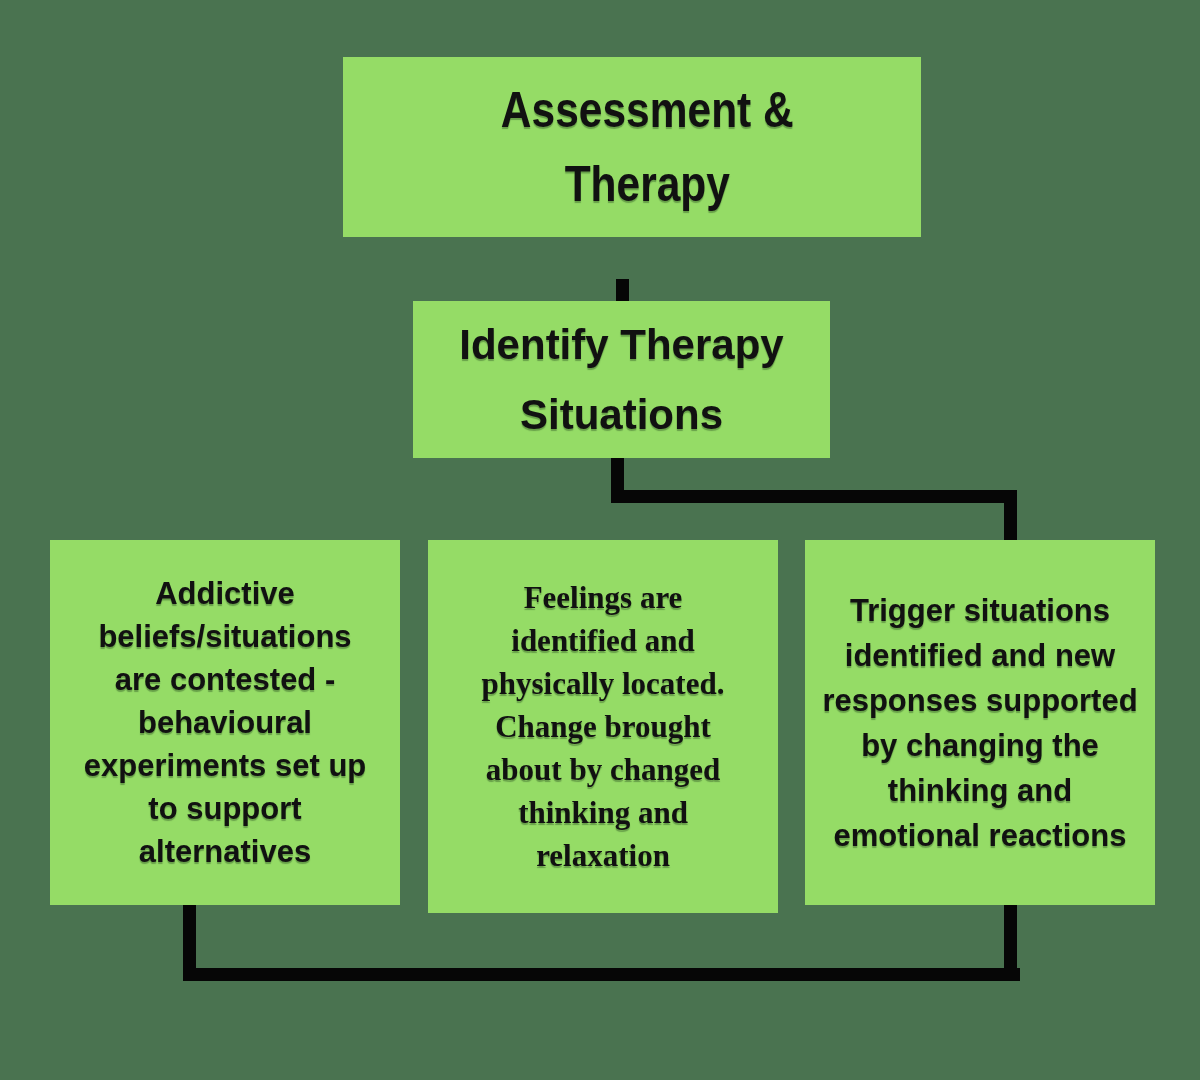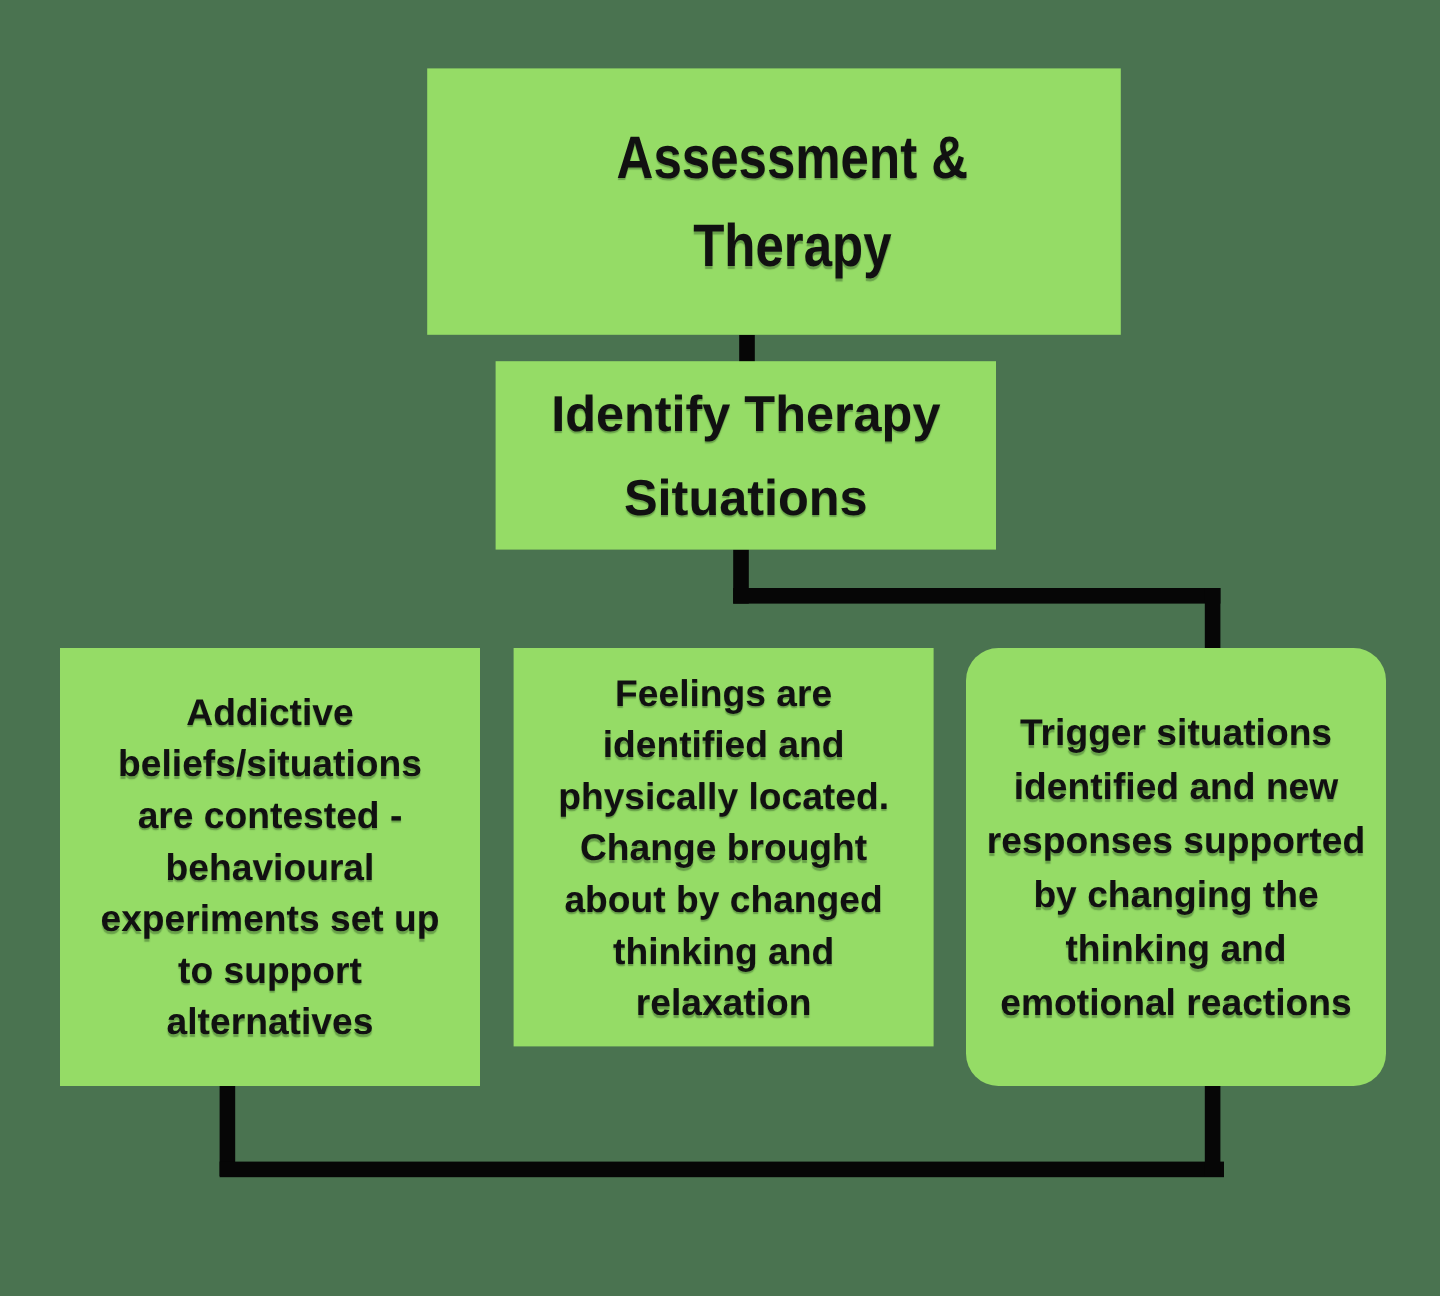--- a/index.html
+++ b/index.html
@@ -37,36 +37,36 @@
     white-space: pre-line;
     text-shadow: 0 2px 1px rgba(20, 50, 20, 0.35);
   }
   .edge {
     position: absolute;
     background: var(--line);
     z-index: 1;
   }
 
   
-  #node-assessment { left: 356px; top: 57px; width: 578px; height: 222px; padding-left: 31px; }
+  #node-assessment { left: 343px; top: 57px; width: 578px; height: 180px; padding-left: 31px; }
   #node-assessment .label {
     font-size: 50px;
     line-height: 74px;
     transform: scaleX(0.85);
     transform-origin: center;
   }
 
   
   #node-identify { left: 413px; top: 301px; width: 417px; height: 157px; }
   #node-identify .label { font-size: 42px; line-height: 70px; }
 
   
   #node-addictive { left: 50px;  top: 540px; width: 350px; height: 365px; padding: 0 8px; }
-  #node-feelings  { left: 428px; top: 540px; width: 350px; height: 332px; padding: 0 8px; }
-  #node-trigger   { left: 805px; top: 540px; width: 350px; height: 365px; padding: 0 6px; border-radius: 27px; }
+  #node-feelings  { left: 428px; top: 540px; width: 350px; height: 373px; padding: 0 8px; font-family: Liberation Serif, serif; }
+  #node-trigger   { left: 805px; top: 540px; width: 350px; height: 365px; padding: 0 6px; }
   #node-addictive .label, #node-feelings .label { font-size: 31px; line-height: 43px; }
   #node-trigger .label { font-size: 31px; line-height: 45px; }
 
   
   #edge-top-stub        { left: 616px; top: 279px; width: 13px;  height: 24px; }
   #edge-mid-vert-left   { left: 611px; top: 458px; width: 13px;  height: 45px; }
   #edge-mid-horiz       { left: 611px; top: 490px; width: 406px; height: 13px; }
   #edge-mid-vert-right  { left: 1004px; top: 490px; width: 13px; height: 52px; }
   #edge-bottom-vert-left  { left: 183px;  top: 905px; width: 13px; height: 75px; }
   #edge-bottom-horiz      { left: 183px;  top: 968px; width: 837px; height: 13px; }

